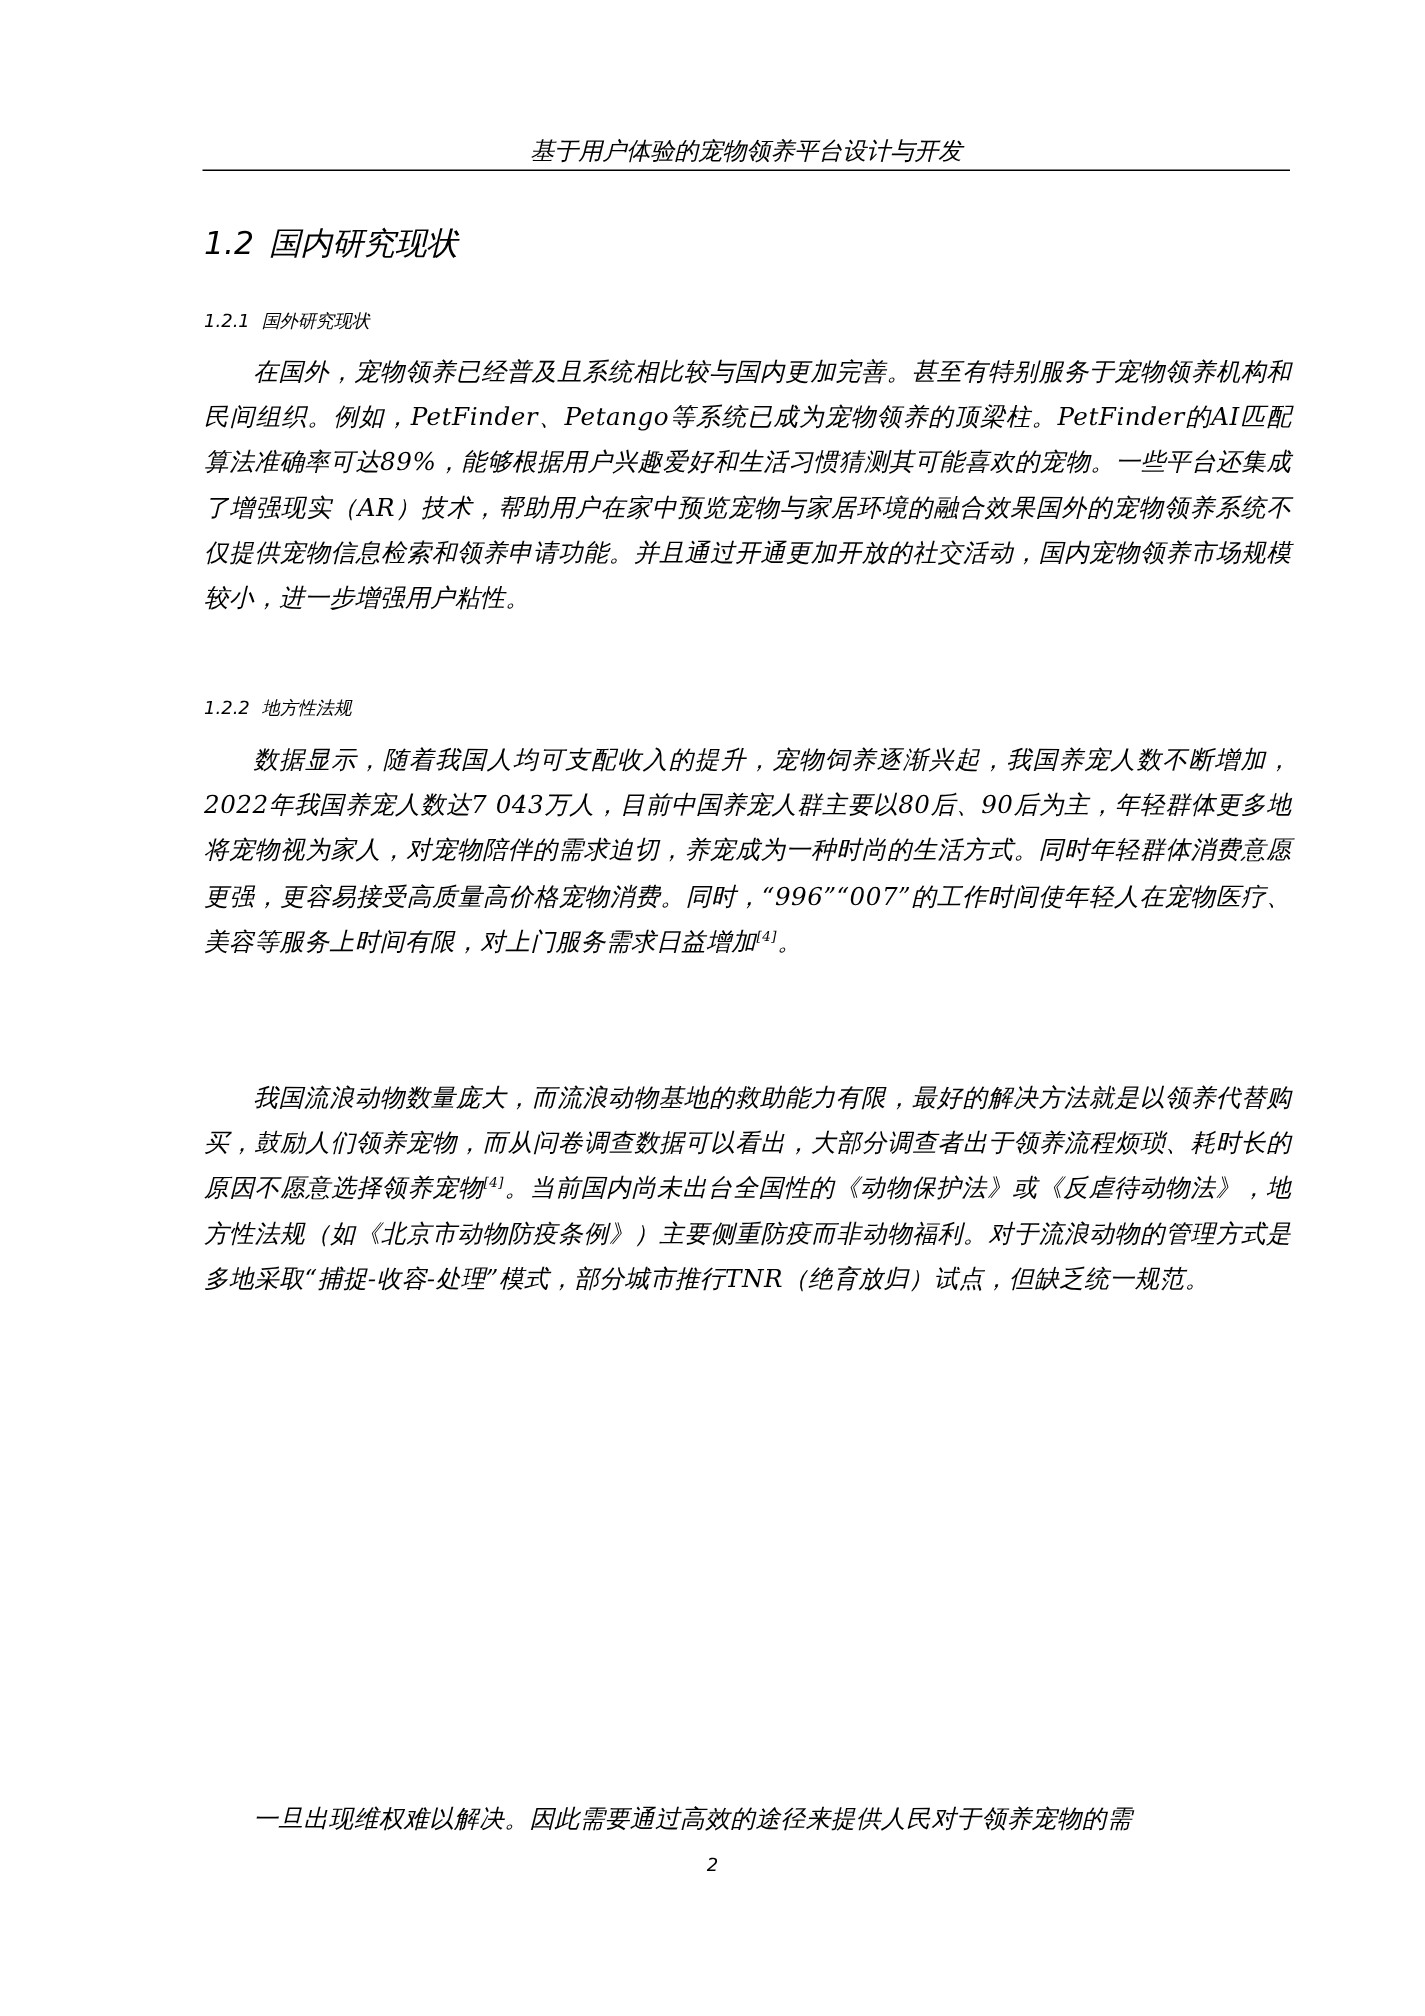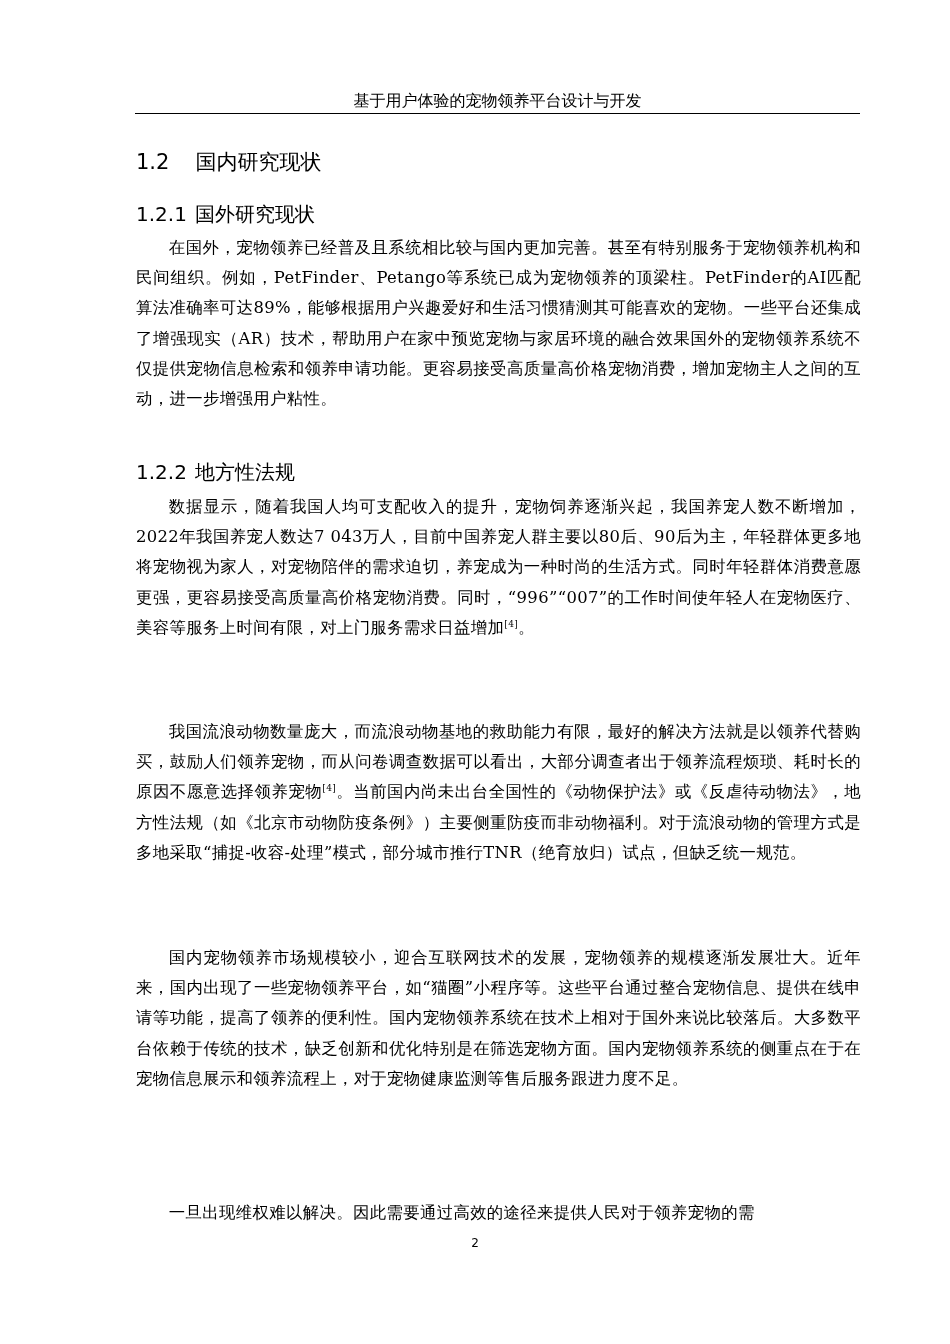--- a/index.html
+++ b/index.html
@@ -13,20 +13,21 @@
     position: relative;
     overflow: hidden;
     font-family: "DejaVu Serif", "Liberation Serif", serif;
     color: #000000;
   }
   .page {
     position: absolute;
     left: 0; top: 0;
     width: 950px;
     height: 1344px;
+    font-style: italic;
   }
   .running-header {
     position: absolute;
     left: 135px;
     top: 91px;
     width: 725px;
     text-align: center;
     font-size: 16px;
     line-height: 20px;
     padding-bottom: 2px;
@@ -35,25 +36,25 @@
   .h2 {
     position: absolute;
     left: 136px;
     top: 148px;
     font-size: 21px;
     line-height: 28px;
     font-family: "DejaVu Sans", "Liberation Sans", sans-serif;
     font-weight: normal;
     margin: 0;
   }
-  .h2 .num { margin-right: 26px; }
+  .h2 .num { margin-right: 10px; }
   .h3 {
     position: absolute;
     left: 136px;
-    font-size: 20px;
+    font-size: 12px;
     line-height: 22px;
     font-family: "DejaVu Sans", "Liberation Sans", sans-serif;
     font-weight: normal;
     margin: 0;
   }
   .h3 .num { margin-right: 8px; }
   .para {
     position: absolute;
     left: 136px;
     width: 725px;
@@ -87,29 +88,28 @@
   <div class="running-header">基于用户体验的宠物领养平台设计与开发</div>
 
   <h2 class="h2">
     <span class="num">1.2</span><span>国内研究现状</span>
   </h2>
 
   <h3 class="h3" style="top:203px;">
     <span class="num">1.2.1</span><span>国外研究现状</span>
   </h3>
 
-  <p class="para" style="top:233px;">在国外，宠物领养已经普及且系统相比较与国内更加完善。甚至有特别服务于宠物领养机构和民间组织。例如，PetFinder、Petango等系统已成为宠物领养的顶梁柱。PetFinder的AI匹配算法准确率可达89%，能够根据用户兴趣爱好和生活习惯猜测其可能喜欢的宠物。一些平台还集成了增强现实（AR）技术，帮助用户在家中预览宠物与家居环境的融合效果国外的宠物领养系统不仅提供宠物信息检索和领养申请功能。更容易接受高质量高价格宠物消费，增加宠物主人之间的互动，进一步增强用户粘性。</p>
+  <p class="para" style="top:233px;">在国外，宠物领养已经普及且系统相比较与国内更加完善。甚至有特别服务于宠物领养机构和民间组织。例如，PetFinder、Petango等系统已成为宠物领养的顶梁柱。PetFinder的AI匹配算法准确率可达89%，能够根据用户兴趣爱好和生活习惯猜测其可能喜欢的宠物。一些平台还集成了增强现实（AR）技术，帮助用户在家中预览宠物与家居环境的融合效果国外的宠物领养系统不仅提供宠物信息检索和领养申请功能。并且通过开通更加开放的社交活动，国内宠物领养市场规模较小，进一步增强用户粘性。</p>
 
   <h3 class="h3" style="top:461px;">
     <span class="num">1.2.2</span><span>地方性法规</span>
   </h3>
 
   <p class="para" style="top:492px;"><span>数据显示，随着我国人均可支配收入的提升，宠物饲养逐渐兴起，我国养宠人数不断增加，2022年我国养宠人数达7 043万人，目前中国养宠人群主要以80后、90后为主，年轻群体更多地将宠物视为家人，对宠物陪伴的需求迫切，养宠成为一种时尚的生活方式。同时年轻群体消费意愿更强，更容易接受高质量高价格宠物消费。同时，“996”“007”的工作时间使年轻人在宠物医疗、美容等服务上时间有限，对上门服务需求日益增加</span><sup class="cite">[4]</sup><span>。</span></p>
 
   <p class="para" style="top:717px;"><span>我国流浪动物数量庞大，而流浪动物基地的救助能力有限，最好的解决方法就是以领养代替购买，鼓励人们领养宠物，而从问卷调查数据可以看出，大部分调查者出于领养流程烦琐、耗时长的原因不愿意选择领养宠物</span><sup class="cite">[4]</sup><span>。当前国内尚未出台全国性的《动物保护法》或《反虐待动物法》，地方性法规（如《北京市动物防疫条例》）主要侧重防疫而非动物福利。对于流浪动物的管理方式是多地采取“捕捉-收容-处理”模式，部分城市推行TNR（绝育放归）试点，但缺乏统一规范。</span></p>
 
-  <p class="para" style="top:943px;">国内宠物领养市场规模较小，迎合互联网技术的发展，宠物领养的规模逐渐发展壮大。近年来，国内出现了一些宠物领养平台，如“猫圈”小程序等。这些平台通过整合宠物信息、提供在线申请等功能，提高了领养的便利性。国内宠物领养系统在技术上相对于国外来说比较落后。大多数平台依赖于传统的技术，缺乏创新和优化特别是在筛选宠物方面。国内宠物领养系统的侧重点在于在宠物信息展示和领养流程上，对于宠物健康监测等售后服务跟进力度不足。</p>
 
   <p class="para" style="top:1198px;">一旦出现维权难以解决。因此需要通过高效的途径来提供人民对于领养宠物的需</p>
 
   <div class="page-number">2</div>
 
 </div>
 
 </body></html>

